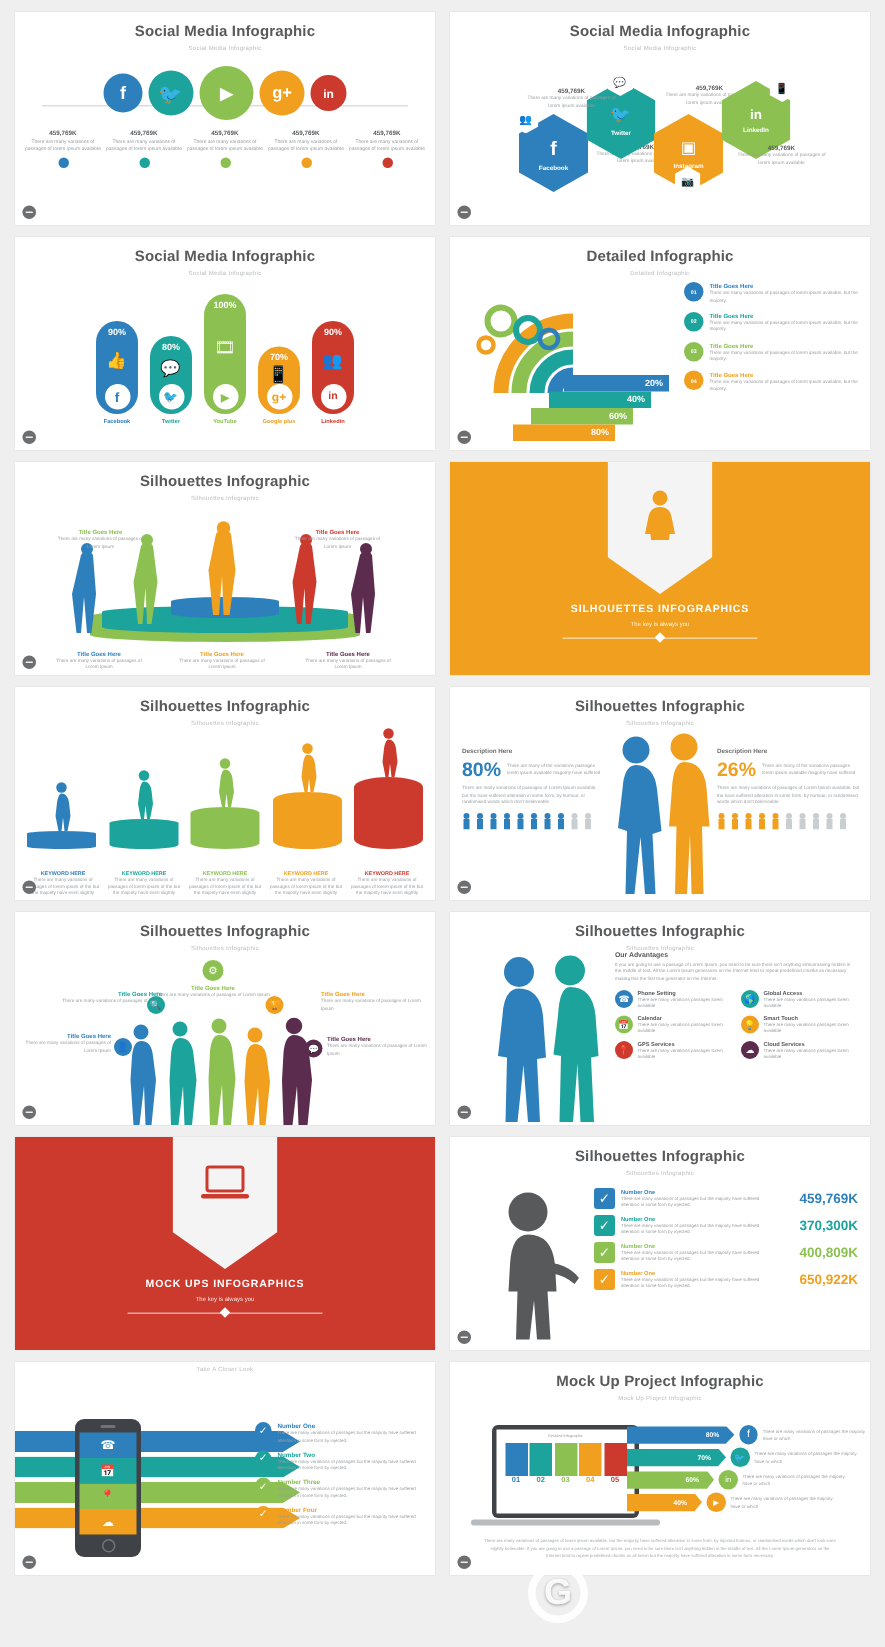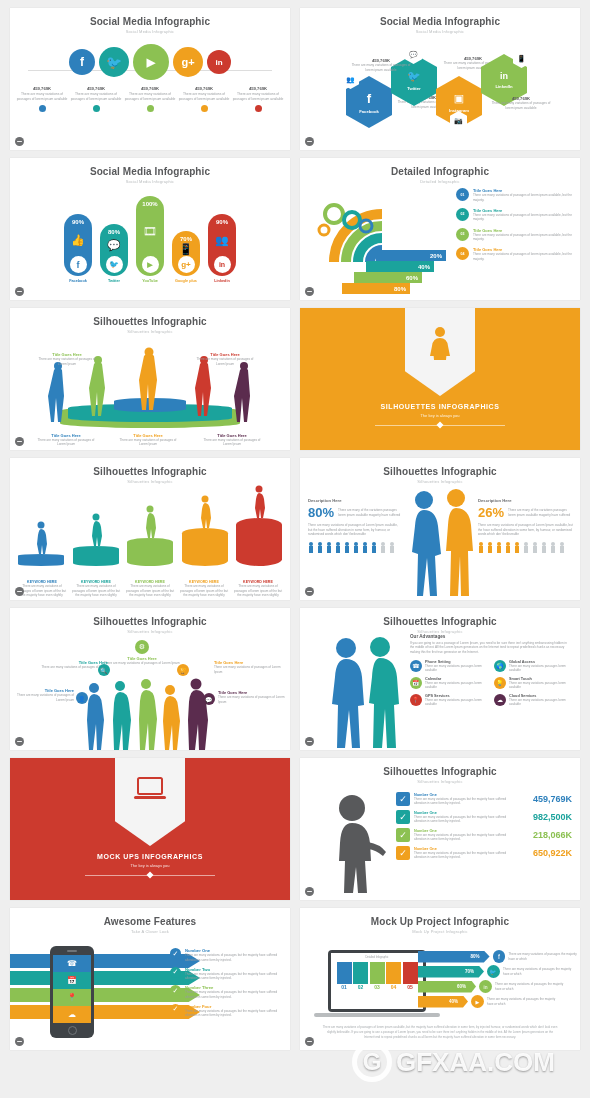--- a/index.html
+++ b/index.html
@@ -712,44 +712,43 @@
           <div class="num-text">There are many variations of passages but the majority have suffered alteration in some form by injected.</div>
           </div>
         <div class="num-val" style="color:#2e80bc">459,769K</div>
       </div>
       <div class="num-row">
         <div class="chk" style="background:#1ba39c">✓</div>
         <div style="width:96px;">
             <div class="num-title" style="color:#1ba39c">Number One</div>
           <div class="num-text">There are many variations of passages but the majority have suffered alteration in some form by injected.</div>
           </div>
-        <div class="num-val" style="color:#1ba39c">982,500K</div>
+        <div class="num-val" style="color:#1ba39c">370,300K</div>
       </div>
       <div class="num-row">
         <div class="chk" style="background:#8cc152">✓</div>
         <div style="width:96px;">
             <div class="num-title" style="color:#8cc152">Number One</div>
           <div class="num-text">There are many variations of passages but the majority have suffered alteration in some form by injected.</div>
           </div>
-        <div class="num-val" style="color:#8cc152">218,066K</div>
+        <div class="num-val" style="color:#8cc152">400,809K</div>
       </div>
       <div class="num-row">
         <div class="chk" style="background:#f0a01e">✓</div>
         <div style="width:96px;">
             <div class="num-title" style="color:#f0a01e">Number One</div>
           <div class="num-text">There are many variations of passages but the majority have suffered alteration in some form by injected.</div>
           </div>
         <div class="num-val" style="color:#f0a01e">650,922K</div>
       </div>
     </div>
     <div class="badge"></div>
   </div>
 
   <div class="slide">
-    <div class="title">Awesome Features</div>
     <div class="subtitle">Take A Closer Look</div>
 
     <div style="position:absolute;left:0;top:46px;width:190px;">
       <div class="feat-arrow" style="background:#2e80bc;clip-path:polygon(0 0,94% 0,100% 50%,94% 100%,0 100%);margin-bottom:3px;"></div>
       <div class="feat-arrow" style="background:#1ba39c;clip-path:polygon(0 0,94% 0,100% 50%,94% 100%,0 100%);margin-bottom:3px;"></div>
       <div class="feat-arrow" style="background:#8cc152;clip-path:polygon(0 0,94% 0,100% 50%,94% 100%,0 100%);margin-bottom:3px;"></div>
       <div class="feat-arrow" style="background:#f0a01e;clip-path:polygon(0 0,94% 0,100% 50%,94% 100%,0 100%);"></div>
     </div>
 
     <div style="position:absolute;left:40px;top:38px;width:44px;height:92px;background:#3f4347;border-radius:6px;display:flex;flex-direction:column;align-items:center;">
@@ -861,14 +860,13 @@
     </div>
 
     <div class="mk-foot" style="position:absolute;left:0;right:0;bottom:10px;">There are many variations of passages of lorem ipsum available, but the majority have suffered alteration in some form, by injected humour, or randomised words which don't look even slightly believable. If you are going to use a passage of Lorem Ipsum, you need to be sure there isn't anything hidden in the middle of text. All the Lorem Ipsum generators on the Internet tend to repeat predefined chunks as all lorem but the majority have suffered alteration in some form necessary.</div>
     <div class="badge"></div>
   </div>
 
 </div>
 
 <div class="watermark">
   <div class="wm-g">G</div>
-  <div>GFXAA.COM</div>
 </div>
 
 </body></html>

